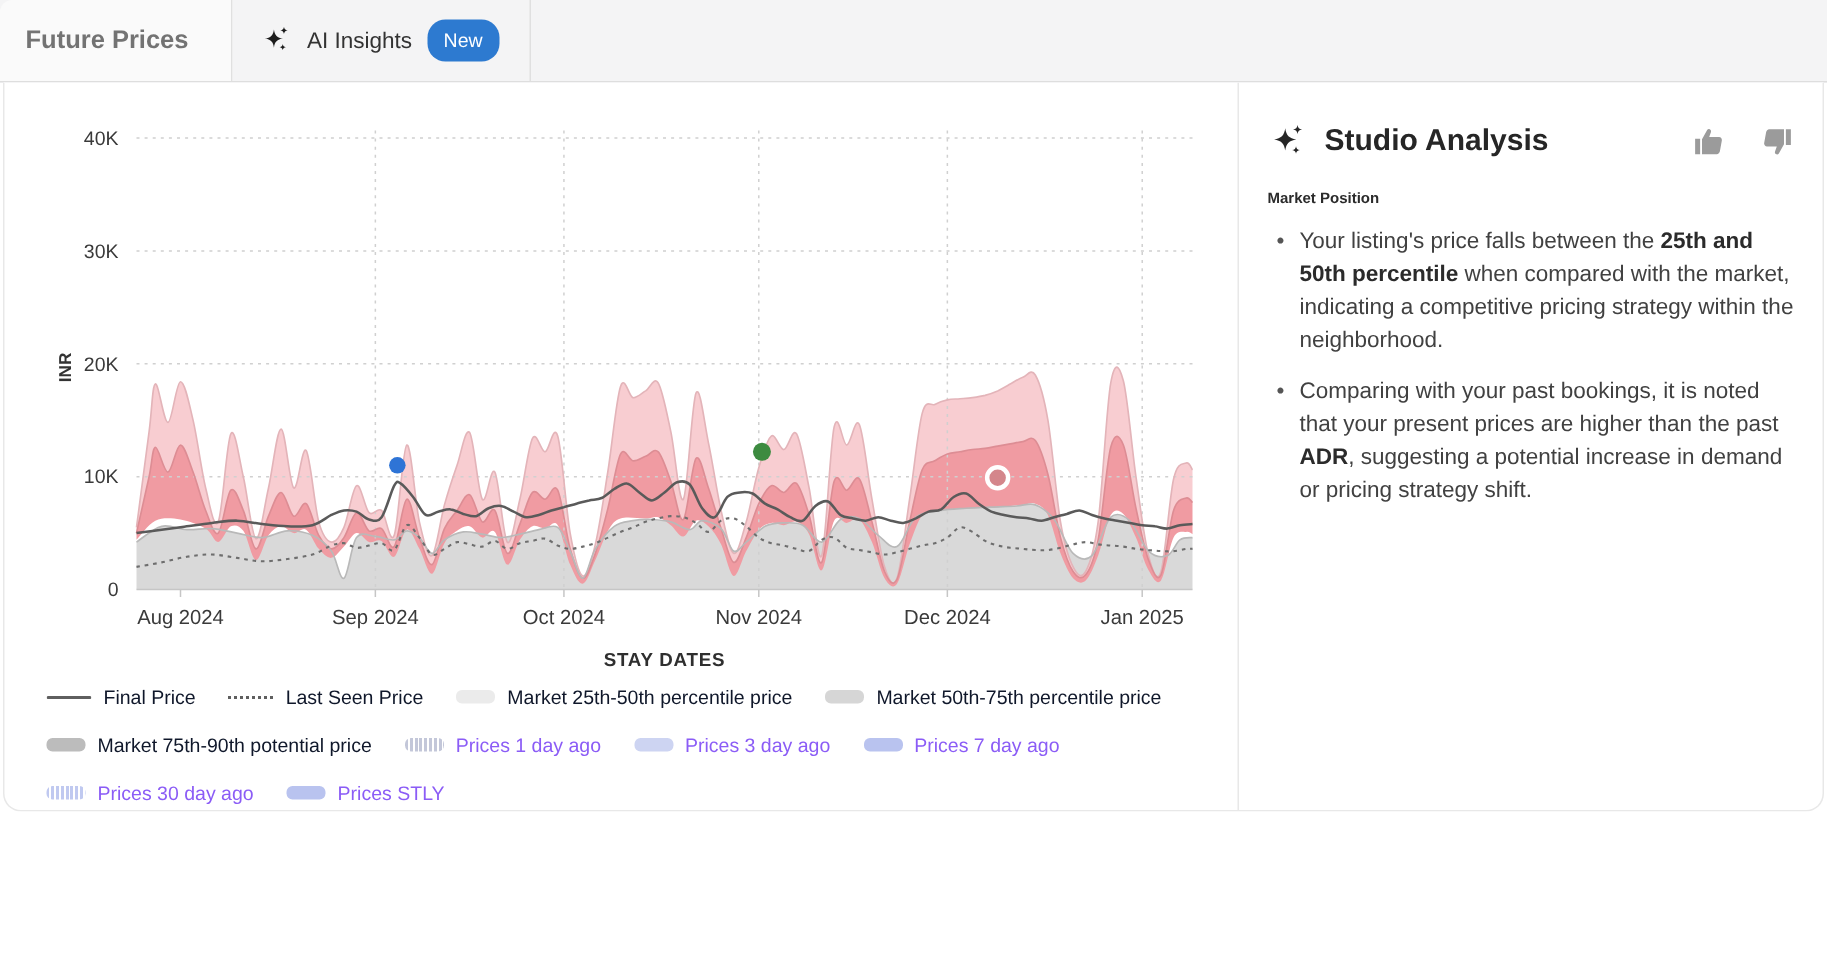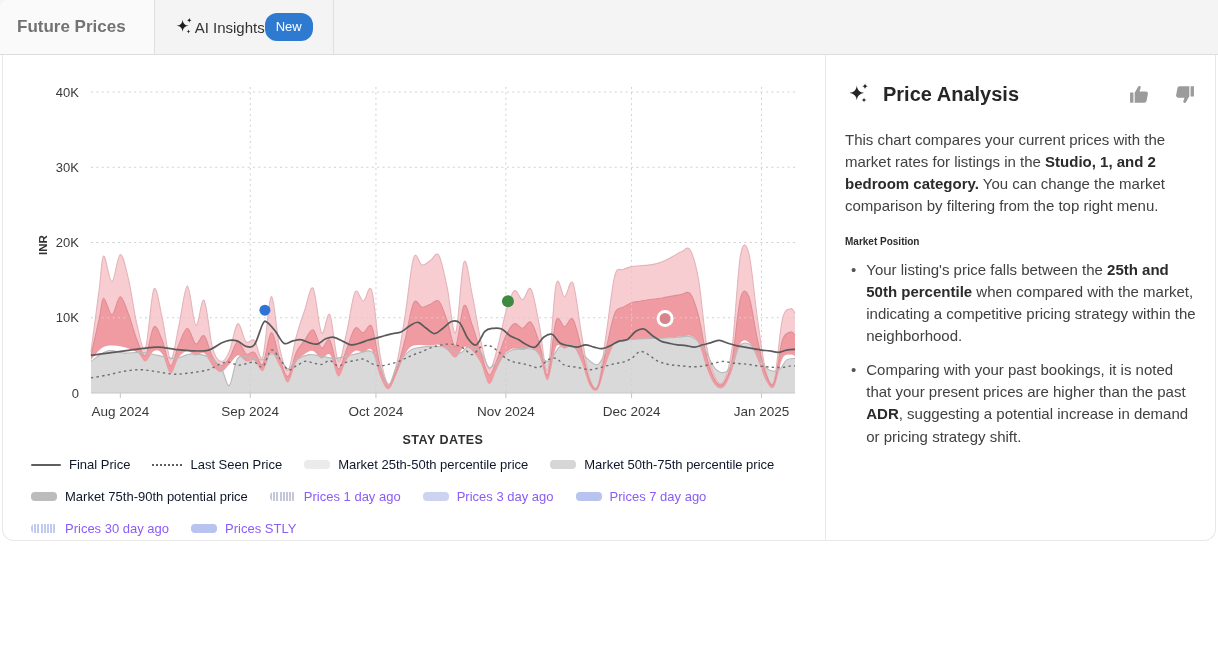--- a/index.html
+++ b/index.html
@@ -2,21 +2,21 @@
 <html><head>
 <meta charset="utf-8">
 <style>
   * { margin:0; padding:0; box-sizing:border-box; }
   html,body { width:1218px; height:648px; background:#ffffff; font-family:"Liberation Sans", sans-serif; overflow:hidden; }
 
   
   .topbar { display:flex; height:55px; background:#f4f4f5; border-bottom:1px solid #dedede; align-items:stretch; }
   .tab { display:flex; align-items:center; border-right:1px solid #e0e0e0; padding:0 22px; cursor:pointer; }
   .tab-future { background:#fafafa; border-top-left-radius:8px; font-size:17px; font-weight:bold; color:#737373; padding:0 28px 0 17px; }
-  .tab-ai { font-size:15px; color:#333333; padding:0 20px 0 18px; }
+  .tab-ai { gap:10px; font-size:15px; color:#333333; padding:0 20px 0 18px; }
   .badge-new { background:#2d7ad0; color:#ffffff; font-size:13px; padding:6px 11px; border-radius:12px; line-height:1.2; }
   .topbar-rest { flex:1; }
 
   
   .card { display:flex; height:486px; background:#ffffff; border:1px solid #e8e8e8; border-top:none; border-radius:0 0 12px 12px; margin:0 2px; overflow:hidden; }
   .chart-panel { width:822px; position:relative; }
   .chart-panel svg { display:block; }
 
   
   .legend { width:784px; margin:4px 0 0 28px; display:flex; flex-wrap:wrap; column-gap:22px; row-gap:17px; align-items:center; }
@@ -151,38 +151,37 @@
 
   <div class="side-panel">
     <div class="side-head">
       <span style="line-height:0;">
         <svg width="27" height="27" viewBox="0 0 24 24" fill="#262626">
           <path d="M10.5 4c.55 4.2 2.4 6.05 6.6 6.6-4.2.55-6.05 2.4-6.6 6.6-.55-4.2-2.4-6.05-6.6-6.6 4.2-.55 6.05-2.4 6.6-6.6z"></path>
           <path d="M17.8 2c.22 1.7.97 2.45 2.67 2.67-1.7.22-2.45.97-2.67 2.67-.22-1.7-.97-2.45-2.67-2.67 1.7-.22 2.45-.97 2.67-2.67z"></path>
           <path d="M16.9 14.6c.19 1.45.83 2.09 2.28 2.28-1.45.19-2.09.83-2.28 2.28-.19-1.45-.83-2.09-2.28-2.28 1.45-.19 2.09-.83 2.28-2.28z"></path>
         </svg>
       </span>
-      <span class="side-title">Price Analysis</span>
+      <span class="side-title">Studio Analysis</span>
       <span class="thumbs">
         <button class="thumb-btn">
           <svg width="25" height="25" viewBox="0 0 24 24" fill="#9b9b9b">
             <path d="M2 10h3.2v10H2z"></path>
             <path d="M6.4 20v-9.6l3.3-5.9c.3-.55 1-.8 1.6-.55.75.3 1.1 1.1.85 1.85L11 9h6.3c1.15 0 2 1.05 1.8 2.2l-1.25 6.9c-.17.95-1 1.9-2 1.9z"></path>
           </svg>
         </button>
         <button class="thumb-btn">
           <svg width="25" height="25" viewBox="0 0 24 24" fill="#9b9b9b" style="transform:rotate(180deg);">
             <path d="M2 10h3.2v10H2z"></path>
             <path d="M6.4 20v-9.6l3.3-5.9c.3-.55 1-.8 1.6-.55.75.3 1.1 1.1.85 1.85L11 9h6.3c1.15 0 2 1.05 1.8 2.2l-1.25 6.9c-.17.95-1 1.9-2 1.9z"></path>
           </svg>
         </button>
       </span>
     </div>
 
-    <p class="side-intro"><span>This chart compares your current prices with the market rates for listings in the </span><b>Studio, 1, and 2 bedroom category.</b><span> You can change the market comparison by filtering from the top right menu.</span></p>
 
     <div class="side-sub">Market Position</div>
 
     <ul class="side-bullets">
       <li>
           <span class="dot">•</span>
           <span><span>Your listing's price falls between the </span><b>25th and 50th percentile</b><span> when compared with the market, indicating a competitive pricing strategy within the neighborhood.</span></span>
         </li>
       <li>
           <span class="dot">•</span>

